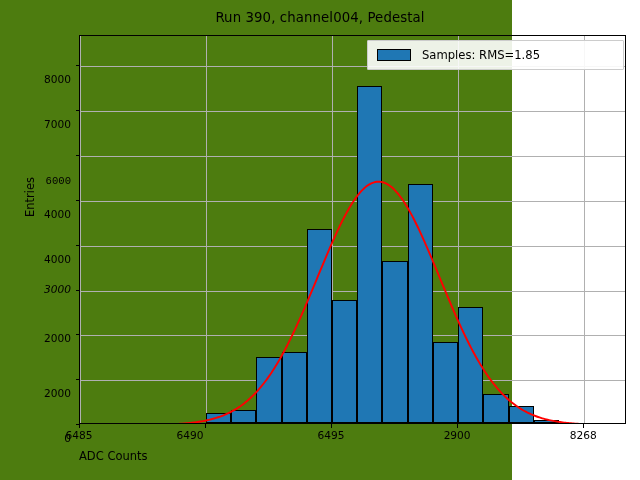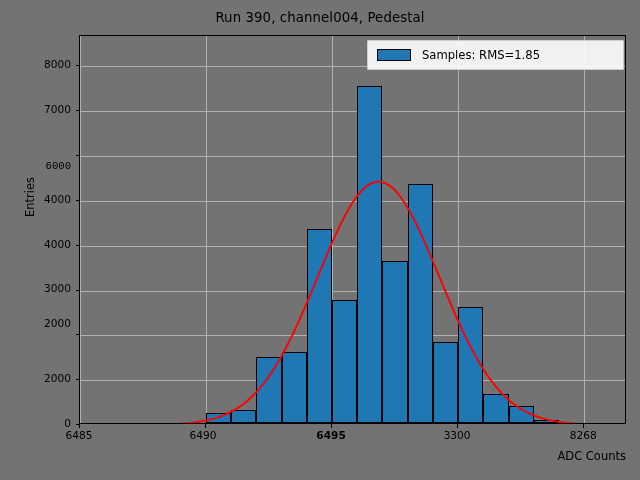--- a/index.html
+++ b/index.html
@@ -1,21 +1,21 @@
 <!DOCTYPE html>
 <html><head>
 <meta charset="utf-8">
 <style>
   html,body{margin:0;padding:0;}
   body{
     width:640px;height:480px;background:#ffffff;
     font-family:"DejaVu Sans","Liberation Sans",sans-serif;
     overflow:hidden;
   }
-  #figure{position:relative;width:640px;height:480px;background:#737373;}
+  #figure{position:relative;width:512px;height:480px;background:#4d7c0f;}
 
   
   #chart-title{
     position:absolute;left:0;top:10px;width:640px;
     text-align:center;font-size:13.3px;color:#000;
     letter-spacing:.1px;
   }
 
   
   #plot-area{
@@ -40,27 +40,27 @@
 
   
   .tick-x{position:absolute;width:1px;height:3.5px;background:#000;top:424px;}
   .tick-y{position:absolute;height:1px;width:3.5px;background:#000;left:75.5px;}
   .ticklabel-x{
     position:absolute;top:429px;font-size:10.6px;color:#000;
     text-align:center;width:70px;
   }
   .ticklabel-y{
     position:absolute;font-size:10.6px;color:#000;
-    text-align:right;width:60px;left:11px;
+    text-align:right;width:60px;left:11px;margin-top:15px;
   }
 
   
   #xlabel{
     position:absolute;left:79px;top:449px;width:547px;
-    text-align:right;font-size:11.5px;color:#000;
+    text-align:left;font-size:11.5px;color:#000;
   }
   #ylabel{
     position:absolute;left:-40px;top:190px;width:140px;
     text-align:center;font-size:11.5px;color:#000;
     transform:rotate(-90deg);transform-origin:center center;
   }
 
   
   #legend{
     position:absolute;left:367px;top:40px;width:257px;
@@ -117,37 +117,37 @@
       </div>
     <svg id="fit-svg" viewBox="0 0 547 389" preserveAspectRatio="none">
       <polyline id="fit-path" fill="none" stroke="#ff0000" stroke-width="1.9" stroke-linejoin="round" stroke-linecap="round" points="0.00,389.00 1.37,389.00 2.74,389.00 4.10,389.00 5.47,389.00 6.84,389.00 8.20,389.00 9.57,389.00 10.94,389.00 12.31,389.00 13.67,389.00 15.04,388.99 16.41,388.99 17.78,388.99 19.15,388.99 20.51,388.99 21.88,388.99 23.25,388.99 24.61,388.99 25.98,388.99 27.35,388.99 28.72,388.99 30.09,388.98 31.45,388.98 32.82,388.98 34.19,388.98 35.55,388.98 36.92,388.97 38.29,388.97 39.66,388.97 41.02,388.97 42.39,388.96 43.76,388.96 45.13,388.96 46.50,388.95 47.86,388.95 49.23,388.94 50.60,388.94 51.96,388.93 53.33,388.92 54.70,388.92 56.07,388.91 57.44,388.90 58.80,388.89 60.17,388.88 61.54,388.87 62.91,388.86 64.27,388.84 65.64,388.83 67.01,388.82 68.37,388.80 69.74,388.78 71.11,388.76 72.48,388.74 73.85,388.72 75.21,388.70 76.58,388.67 77.95,388.64 79.31,388.61 80.68,388.58 82.05,388.54 83.42,388.51 84.79,388.47 86.15,388.42 87.52,388.38 88.89,388.33 90.26,388.27 91.62,388.22 92.99,388.15 94.36,388.09 95.72,388.02 97.09,387.94 98.46,387.86 99.83,387.78 101.20,387.68 102.56,387.58 103.93,387.48 105.30,387.37 106.66,387.25 108.03,387.12 109.40,386.99 110.77,386.84 112.13,386.69 113.50,386.53 114.87,386.35 116.24,386.17 117.61,385.97 118.97,385.77 120.34,385.55 121.71,385.32 123.07,385.07 124.44,384.81 125.81,384.54 127.18,384.25 128.55,383.94 129.91,383.61 131.28,383.27 132.65,382.91 134.01,382.53 135.38,382.13 136.75,381.71 138.12,381.27 139.48,380.80 140.85,380.31 142.22,379.80 143.59,379.26 144.96,378.69 146.32,378.09 147.69,377.47 149.06,376.82 150.42,376.14 151.79,375.42 153.16,374.67 154.53,373.89 155.90,373.08 157.26,372.23 158.63,371.34 160.00,370.42 161.36,369.45 162.73,368.45 164.10,367.41 165.47,366.32 166.83,365.20 168.20,364.02 169.57,362.81 170.94,361.55 172.31,360.24 173.67,358.89 175.04,357.48 176.41,356.03 177.77,354.53 179.14,352.98 180.51,351.38 181.88,349.72 183.25,348.02 184.61,346.26 185.98,344.45 187.35,342.58 188.72,340.67 190.08,338.69 191.45,336.67 192.82,334.58 194.18,332.45 195.55,330.26 196.92,328.01 198.29,325.72 199.66,323.36 201.02,320.96 202.39,318.50 203.76,315.99 205.12,313.43 206.49,310.81 207.86,308.15 209.23,305.44 210.60,302.68 211.96,299.87 213.33,297.02 214.70,294.13 216.07,291.19 217.43,288.22 218.80,285.20 220.17,282.15 221.53,279.06 222.90,275.94 224.27,272.80 225.64,269.62 227.01,266.42 228.37,263.19 229.74,259.95 231.11,256.68 232.47,253.41 233.84,250.12 235.21,246.82 236.58,243.52 237.94,240.21 239.31,236.91 240.68,233.61 242.05,230.32 243.42,227.04 244.78,223.78 246.15,220.53 247.52,217.31 248.88,214.11 250.25,210.94 251.62,207.81 252.99,204.71 254.36,201.66 255.72,198.65 257.09,195.69 258.46,192.78 259.82,189.92 261.19,187.13 262.56,184.40 263.93,181.73 265.29,179.14 266.66,176.62 268.03,174.18 269.40,171.82 270.77,169.54 272.13,167.35 273.50,165.25 274.87,163.25 276.23,161.34 277.60,159.53 278.97,157.82 280.34,156.21 281.71,154.71 283.07,153.32 284.44,152.04 285.81,150.87 287.18,149.82 288.54,148.88 289.91,148.06 291.28,147.36 292.64,146.78 294.01,146.32 295.38,145.97 296.75,145.75 298.12,145.66 299.48,145.68 300.85,145.83 302.22,146.09 303.58,146.48 304.95,146.99 306.32,147.62 307.69,148.37 309.06,149.24 310.42,150.22 311.79,151.32 313.16,152.53 314.53,153.85 315.89,155.29 317.26,156.83 318.63,158.47 319.99,160.22 321.36,162.07 322.73,164.02 324.10,166.06 325.47,168.20 326.83,170.42 328.20,172.73 329.57,175.13 330.93,177.60 332.30,180.15 333.67,182.77 335.04,185.46 336.40,188.21 337.77,191.03 339.14,193.91 340.51,196.84 341.88,199.82 343.24,202.85 344.61,205.92 345.98,209.03 347.34,212.18 348.71,215.36 350.08,218.57 351.45,221.80 352.82,225.05 354.18,228.32 355.55,231.61 356.92,234.90 358.28,238.20 359.65,241.51 361.02,244.81 362.39,248.11 363.75,251.41 365.12,254.69 366.49,257.96 367.86,261.22 369.23,264.46 370.59,267.67 371.96,270.87 373.33,274.03 374.69,277.17 376.06,280.28 377.43,283.35 378.80,286.39 380.17,289.39 381.53,292.35 382.90,295.27 384.27,298.15 385.64,300.98 387.00,303.77 388.37,306.51 389.74,309.20 391.10,311.84 392.47,314.44 393.84,316.98 395.21,319.47 396.58,321.91 397.94,324.29 399.31,326.62 400.68,328.90 402.04,331.12 403.41,333.29 404.78,335.41 406.15,337.47 407.52,339.47 408.88,341.42 410.25,343.32 411.62,345.17 412.99,346.96 414.35,348.69 415.72,350.38 417.09,352.01 418.45,353.59 419.82,355.13 421.19,356.61 422.56,358.04 423.93,359.42 425.29,360.76 426.66,362.05 428.03,363.29 429.39,364.49 430.76,365.64 432.13,366.75 433.50,367.82 434.87,368.85 436.23,369.84 437.60,370.78 438.97,371.69 440.34,372.57 441.70,373.40 443.07,374.20 444.44,374.97 445.80,375.70 447.17,376.41 448.54,377.08 449.91,377.72 451.28,378.33 452.64,378.91 454.01,379.47 455.38,380.00 456.74,380.51 458.11,380.99 459.48,381.44 460.85,381.88 462.21,382.29 463.58,382.68 464.95,383.06 466.32,383.41 467.69,383.74 469.05,384.06 470.42,384.36 471.79,384.65 473.15,384.91 474.52,385.17 475.89,385.41 477.26,385.64 478.63,385.85 479.99,386.05 481.36,386.24 482.73,386.42 484.09,386.59 485.46,386.75 486.83,386.90 488.20,387.04 489.56,387.17 490.93,387.30 492.30,387.41 493.67,387.52 495.04,387.62 496.40,387.72 497.77,387.81 499.14,387.89 500.50,387.97 501.87,388.05 503.24,388.12 504.61,388.18 505.98,388.24 507.34,388.30 508.71,388.35 510.08,388.40 511.45,388.44 512.81,388.48 514.18,388.52 515.55,388.56 516.91,388.59 518.28,388.62 519.65,388.65 521.02,388.68 522.39,388.71 523.75,388.73 525.12,388.75 526.49,388.77 527.85,388.79 529.22,388.81 530.59,388.82 531.96,388.84 533.33,388.85 534.69,388.86 536.06,388.87 537.43,388.88 538.80,388.89 540.16,388.90 541.53,388.91 542.90,388.92 544.26,388.93 545.63,388.93 547.00,388.94"></polyline>
     </svg>
   </div>
 
   <div id="ticks-x">
       <div class="tick-x" style="left: 79px;"></div>
       <div class="ticklabel-x" style="left: 44px;">6485</div>
       <div class="tick-x" style="left: 205.04px;"></div>
-      <div class="ticklabel-x" style="left: 168px;">6490</div>
+      <div class="ticklabel-x" style="left: 155px;">6490</div>
       <div class="tick-x" style="left: 331.07px;"></div>
-      <div class="ticklabel-x" style="left: 296.07px; font-weight: bold;">6495</div>
+      <div class="ticklabel-x" style="left: 296.07px;">6495</div>
       <div class="tick-x" style="left: 457.11px;"></div>
-      <div class="ticklabel-x" style="left: 422.11px;">3300</div>
+      <div class="ticklabel-x" style="left: 422.11px;">2900</div>
       <div class="tick-x" style="left: 583.15px;"></div>
       <div class="ticklabel-x" style="left: 548.15px;">8268</div>
     </div>
   <div id="ticks-y">
       <div class="tick-y" style="top: 424px;"></div>
       <div class="ticklabel-y" style="top: 417px;">0</div>
       <div class="tick-y" style="top: 379.18px;"></div>
       <div class="ticklabel-y" style="top: 372.18px;">2000</div>
       <div class="tick-y" style="top: 334.37px;"></div>
       <div class="ticklabel-y" style="top: 317px;">2000</div>
       <div class="tick-y" style="top: 289.55px;"></div>
-      <div class="ticklabel-y" style="top: 282px;">3000</div>
+      <div class="ticklabel-y" style="top: 268px; font-style: italic;">3000</div>
       <div class="tick-y" style="top: 244.74px;"></div>
       <div class="ticklabel-y" style="top: 237.74px;">4000</div>
       <div class="tick-y" style="top: 199.92px;"></div>
       <div class="ticklabel-y" style="top: 192.92px;">4000</div>
       <div class="tick-y" style="top: 155.11px;"></div>
       <div class="ticklabel-y" style="top: 160px; font-family: Liberation Mono, monospace;">6000</div>
       <div class="tick-y" style="top: 110.29px;"></div>
       <div class="ticklabel-y" style="top: 103.29px;">7000</div>
       <div class="tick-y" style="top: 65.47px;"></div>
       <div class="ticklabel-y" style="top: 58.47px;">8000</div>

